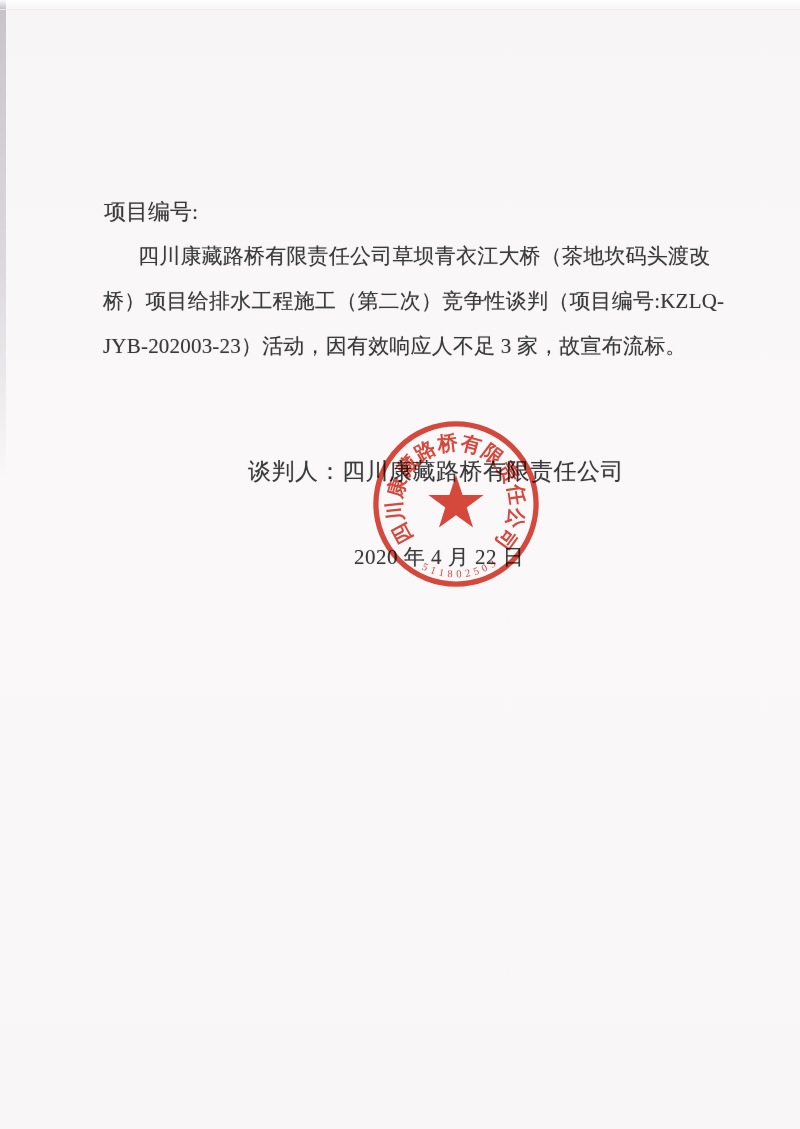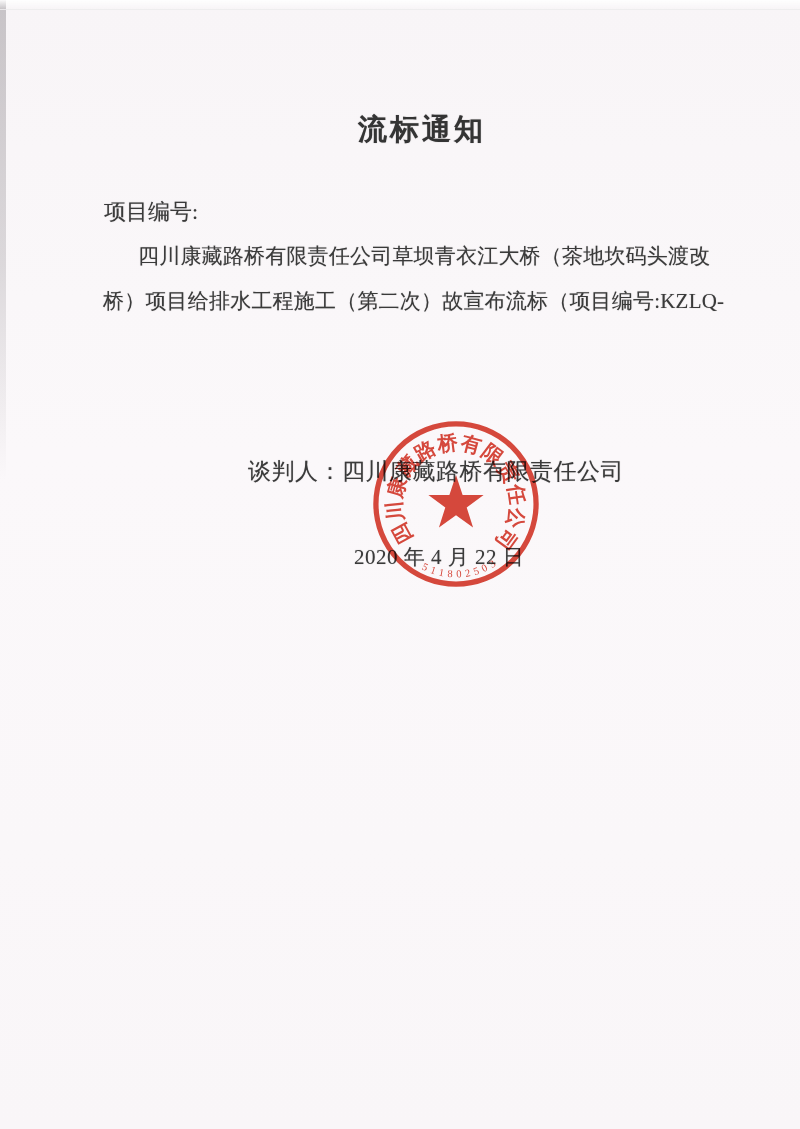--- a/index.html
+++ b/index.html
@@ -114,26 +114,26 @@
   }
 </style>
 </head>
 <body>
 
 <div class="page">
 
   <div class="scan-edge-left"></div>
   <div class="scan-edge-top"></div>
 
-  <h1 class="title">流标通知</h1>
 
   <div class="greeting">项目编号:</div>
 
   <div class="body-line body-line-1">四川康藏路桥有限责任公司草坝青衣江大桥（茶地坎码头渡改</div>
-  <div class="body-line body-line-2">桥）项目给排水工程施工（第二次）故宣布流标（项目编号:KZLQ-</div>
+  <div class="body-line body-line-2">桥）项目给排水工程施工（第二次）竞争性谈判（项目编号:KZLQ-</div>
+  <div class="body-line body-line-3">JYB-202003-23）活动，因有效响应人不足 3 家，故宣布流标。</div>
 
   <div class="signature">谈判人：四川康藏路桥有限责任公司</div>
 
   <div class="date">2020 年 4 月 22 日</div>
 
   <svg class="stamp" viewBox="0 0 200 200" xmlns="http://www.w3.org/2000/svg" aria-hidden="true">
     <defs>
       <path id="seal-arc-top" d="M 56.2,143.8 A 62,62 0 1 1 143.8,143.8" fill="none"></path>
       <path id="seal-arc-bottom" d="M 52.1,168.4 A 83.5,83.5 0 0 0 147.9,168.4" fill="none"></path>
     </defs>

